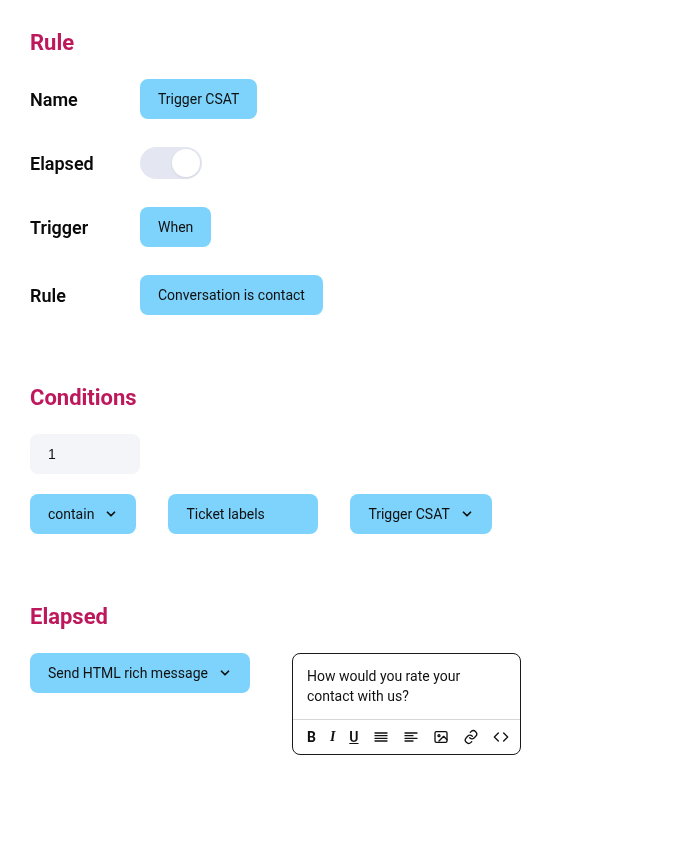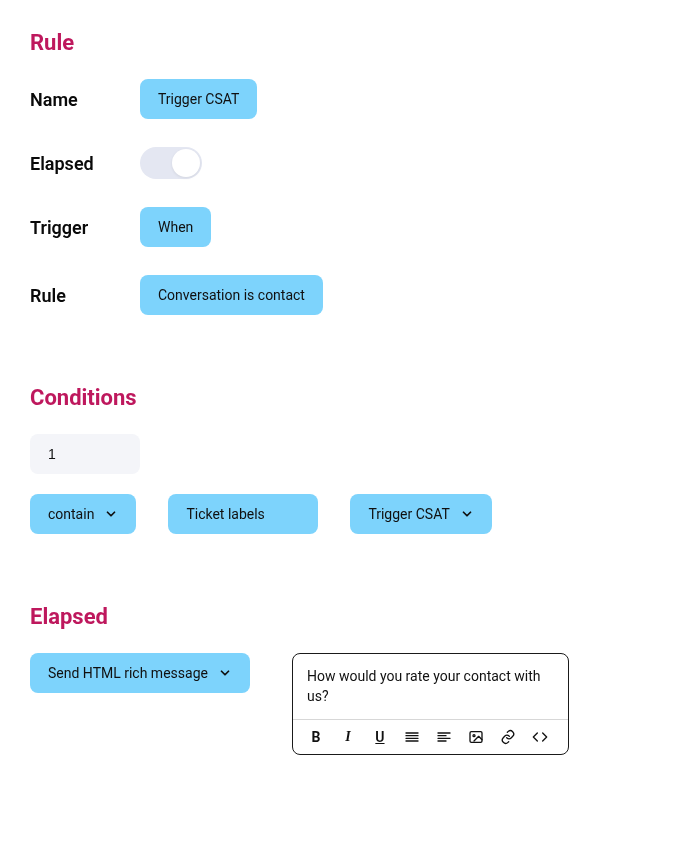--- a/index.html
+++ b/index.html
@@ -99,21 +99,21 @@
     }
     .actions-row {
       display: flex;
       align-items: flex-start;
       gap: 42px;
       margin-bottom: 20px;
     }
     .rich-editor {
       border: 1px solid #1a1a1a;
       border-radius: 8px;
-      width: 277px;
+      width: 229px;
       overflow: hidden;
     }
     .rich-editor-content {
       padding: 12px 14px;
       font-size: 14px;
       line-height: 1.45;
       min-height: 58px;
       color: #111;
     }
     .rich-editor-toolbar {

